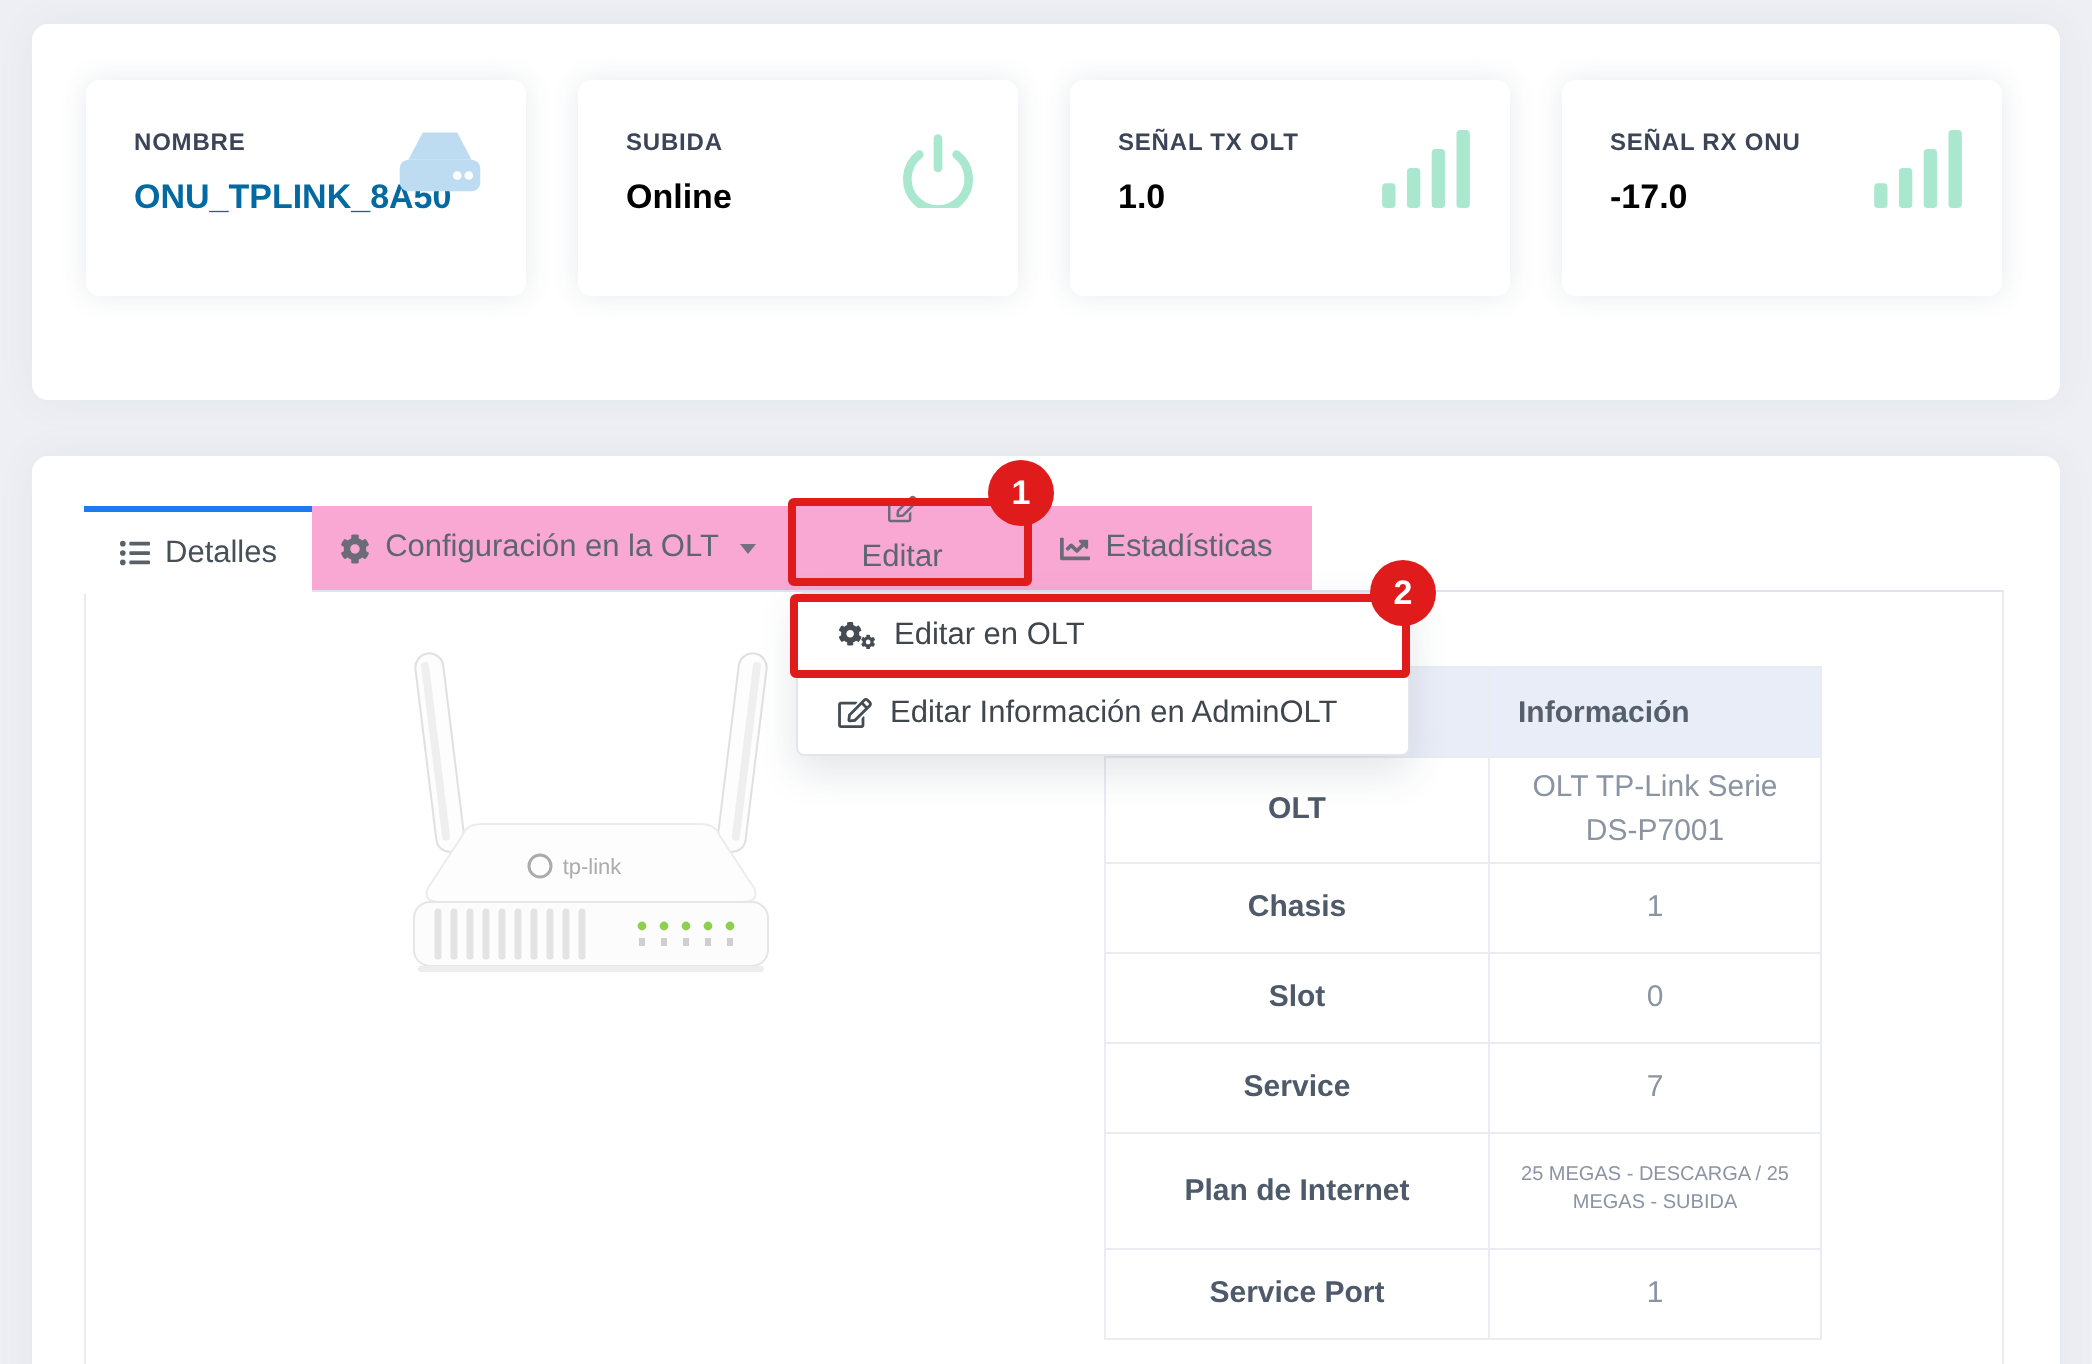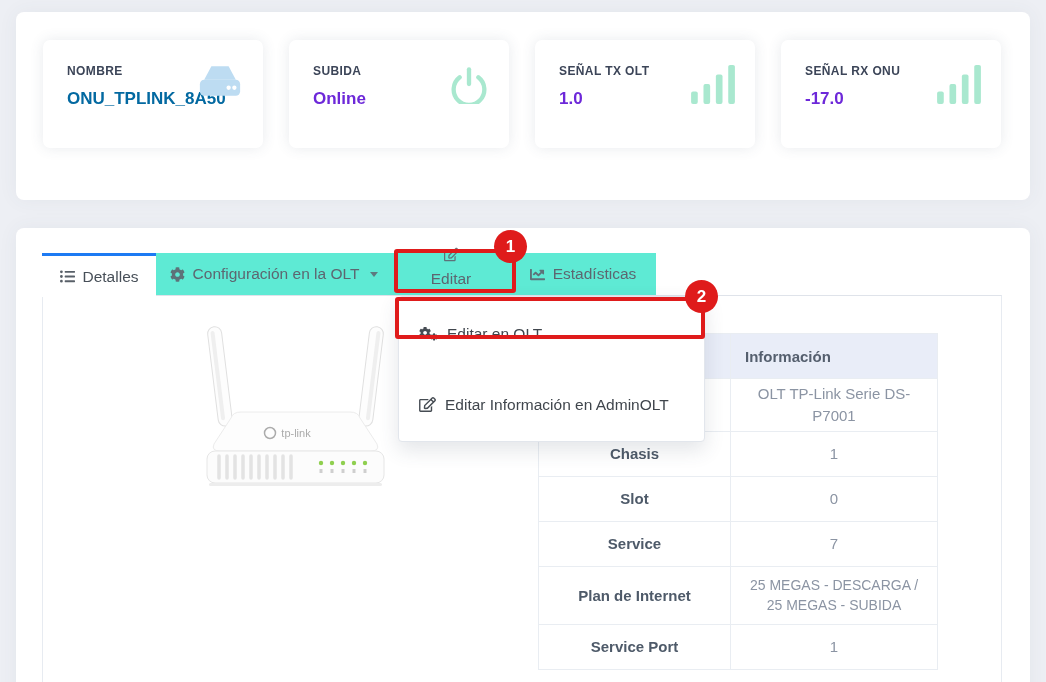--- a/index.html
+++ b/index.html
@@ -10,60 +10,60 @@
     -webkit-font-smoothing:antialiased;
   }
   .panel{position:absolute;background:#fff;border-radius:8px;box-shadow:0 0 20px rgba(66,82,110,.06);}
   .panel-stats{left:16px;top:12px;width:1014px;height:188px;}
   .stats-row{display:flex;gap:26px;padding:28px 0 0 27px;}
   .stat-card{
     position:relative;width:220px;height:108px;background:#fff;border-radius:7px;
     box-shadow:0 0 14px rgba(66,82,110,.12);box-sizing:border-box;padding:24px 0 0 24px;
   }
   .stat-label{font-size:12px;font-weight:bold;color:#3c4558;letter-spacing:.4px;}
-  .stat-value{margin-top:11px;font-size:17px;font-weight:bold;color:#6d28d9;}
+  .stat-value{margin-top:11px;font-size:17px;font-weight:bold;color:#000000;}
   .stat-value.dark{color:#0369a1;}
   .stat-icon{position:absolute;right:20px;top:24px;line-height:0;}
 
   .panel-main{left:16px;top:228px;width:1014px;height:480px;border-bottom-left-radius:0;border-bottom-right-radius:0;}
   .tabs{position:absolute;left:26px;top:25px;display:flex;z-index:3;}
   .tab{
     display:flex;align-items:center;justify-content:center;gap:8px;height:42px;
-    background:#5eead4;color:#5d6670;font-size:15.5px;box-sizing:border-box;cursor:pointer;
+    background:#f9a8d4;color:#5d6670;font-size:15.5px;box-sizing:border-box;cursor:pointer;
   }
   .tab .ic{width:15px;height:15px;fill:currentColor;flex:none;opacity:.9;}
   .tab.active{background:#fff;border-top:3px solid #1d7af3;height:44px;color:#474f58;font-weight:normal;}
   .t-detalles{width:114px;}
   .t-config{width:236px;}
   .t-editar{width:118px;flex-direction:column;}
   .t-herr{width:156px;}
   .t-estad{width:146px;}
   .caret{width:0;height:0;border-left:4.5px solid transparent;border-right:4.5px solid transparent;
     border-top:5.5px solid currentColor;margin-left:3px;opacity:.85;}
 
   .tab-content{
     position:absolute;left:26px;top:67px;width:958px;height:412px;
     border:1px solid #e7ebf1;border-top-color:#dfe3ea;background:#fff;z-index:1;
   }
   .router-img{position:absolute;left:150px;top:26px;line-height:0;}
 
-  .info-table{position:absolute;left:495px;top:37px;width:400px;border-collapse:collapse;font-size:15px;}
+  .info-table{position:absolute;left:509px;top:37px;width:359px;border-collapse:collapse;font-size:15px;}
   .info-table th,.info-table td{border:1px solid #e9edf2;}
   .info-table thead th{background:#e9edf8;height:44px;text-align:left;padding:0 14px;
     font-weight:bold;color:#555f6e;font-size:15px;}
   .col-lbl{width:163px;}
   .info-table td.lbl{text-align:center;font-weight:bold;color:#4e5a69;height:42px;margin-left:40px;}
   .info-table td.val{text-align:center;color:#8b94a3;padding:4px 10px;line-height:1.45;}
 
   .dropdown{
     position:absolute;left:398px;top:296px;width:307px;z-index:5;background:#fff;
     border:1px solid #e2e6ec;border-radius:4px;box-shadow:0 8px 20px rgba(60,70,90,.14);
     padding:1px 0;box-sizing:border-box;
   }
-  .dd-item{display:flex;align-items:center;gap:9px;height:39px;padding:16px 20px;
+  .dd-item{display:flex;align-items:center;gap:9px;height:39px;padding:0 20px;
     font-size:15.5px;color:#40464d;cursor:pointer;}
   .dd-item .ic{fill:#464c53;flex:none;}
 
   .hl-box{position:absolute;border:4px solid #df1b1b;border-radius:3px;z-index:9;pointer-events:none;}
   .hl1{left:394px;top:249px;width:122px;height:44px;box-sizing:border-box;}
   .hl2{left:395px;top:297px;width:310px;height:42px;box-sizing:border-box;}
   .hl-badge{
     position:absolute;width:33px;height:33px;border-radius:50%;background:#df1b1b;color:#fff;
     display:flex;align-items:center;justify-content:center;font-size:17px;font-weight:bold;z-index:10;
   }
@@ -235,21 +235,21 @@
           <tr>
             <td class="lbl">Slot</td>
             <td class="val">0</td>
           </tr>
           <tr>
             <td class="lbl">Service</td>
             <td class="val">7</td>
           </tr>
           <tr style="height:58px;">
             <td class="lbl">Plan de Internet</td>
-            <td class="val" style="font-size:14px;">25 MEGAS - DESCARGA / 25 MEGAS - SUBIDA</td>
+            <td class="val" style="font-size:10px;">25 MEGAS - DESCARGA / 25 MEGAS - SUBIDA</td>
           </tr>
           <tr>
             <td class="lbl">Service Port</td>
             <td class="val">1</td>
           </tr>
         </tbody>
       </table>
 
     </div>
   </section>

